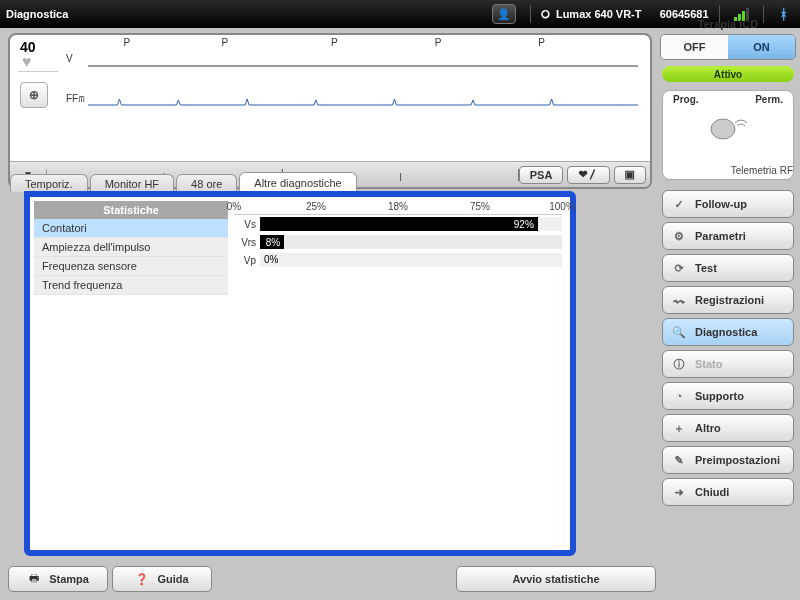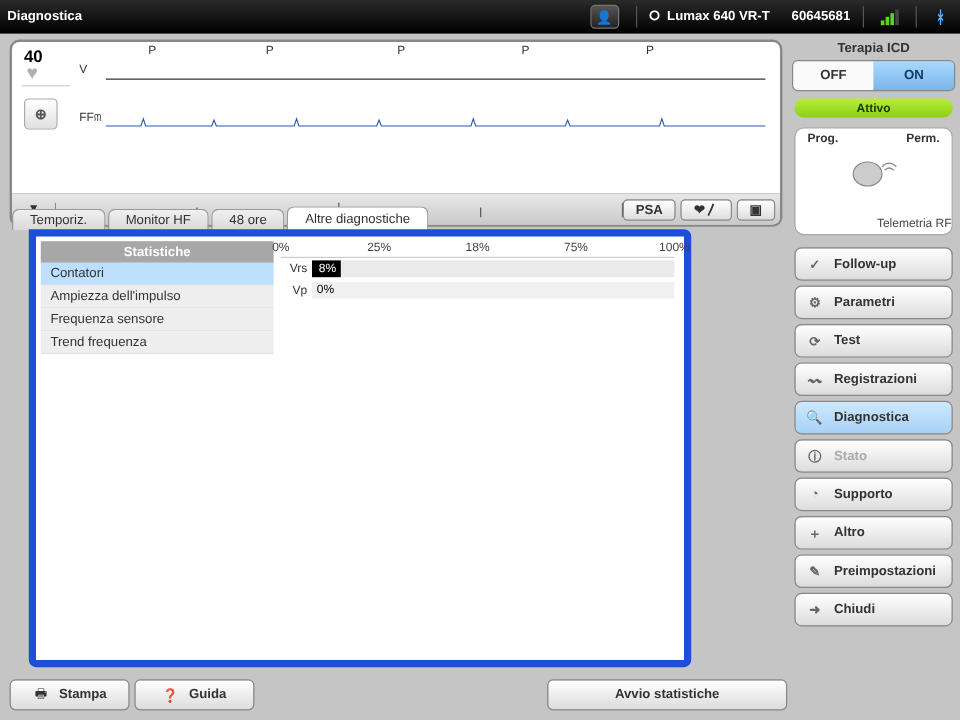--- a/index.html
+++ b/index.html
@@ -49,21 +49,21 @@
   .bar-bg { flex:1; height:14px; background:#f0f0f0; position:relative; }
   .bar-dark .bar-bg { background:#eaeaea; }
   .bar-fill { position:absolute; top:0; left:0; height:100%; background:#000; color:#fff; font-size:10px; display:flex; align-items:center; justify-content:flex-end; padding-right:4px; min-width:18px; }
   .bar-val-outside { position:absolute; left:4px; top:0; font-size:10px; color:#000; line-height:14px;}
   
   .actionbar { position:absolute; left:8px; bottom:6px; width:648px; height:30px; display:flex; align-items:center; gap:4px; }
   .actbtn { flex:0 0 auto; min-width:100px; height:26px; border:1px solid #888; border-radius:5px; background:linear-gradient(#fff,#dcdcdc); display:flex; align-items:center; justify-content:center; gap:8px; font-weight:bold; color:#333; padding:0 14px;}
   .actbtn.wide { flex:1; }
   .sm-icon { width:14px; height:14px; display:flex; align-items:center; justify-content:center; color:#333; font-weight:normal;}
   
-  .rightcol { position:absolute; top:30px; right:4px; width:136px; bottom:2px; }
+  .rightcol { position:absolute; top:14px; right:4px; width:136px; bottom:2px; }
   .icd-title { text-align:center; font-weight:bold; color:#333; padding:4px 0; }
   .onoff { display:flex; height:26px; border:1px solid #888; border-radius:5px; overflow:hidden; margin:0 0 6px;}
   .onoff div { flex:1; display:flex; align-items:center; justify-content:center; font-weight:bold; }
   .onoff .off { background:#fafafa; color:#333; }
   .onoff .on  { background:linear-gradient(#a9d8ff,#7bb6e8); color:#103a66; }
   .pill { height:16px; margin:0 2px 8px; border-radius:9px; background:linear-gradient(#b8ee3a,#8ccf15); color:#1a3a00; display:flex; align-items:center; justify-content:center; font-weight:bold; font-size:10px;}
   .telem { margin:0 2px 10px; border:1px solid #aaa; border-radius:8px; background:#fff; height:90px; position:relative; }
   .telem .hdr { display:flex; justify-content:space-between; padding:3px 10px; font-size:10px; color:#333; font-weight:bold;}
   .telem .dev { text-align:right; font-size:10px; color:#444; position:absolute; bottom:3px; left:0; right:0;}
   .telem .draw { position:absolute; top:18px; left:0; right:0; height:34px; display:flex; align-items:center; justify-content:center; color:#777; }
@@ -167,20 +167,26 @@
   </div>
   <div class="chartblk">
     <div class="ticks" id="chart-ticks">
           <span style="left: 0%;">0%</span>
           <span style="left: 25%;">25%</span>
           <span style="left: 50%;">18%</span>
           <span style="left: 75%;">75%</span>
           <span style="left: 100%;">100%</span>
         </div>
     <div id="chart-bars">
+          <div class="bar-row">
+            <div class="bar-lbl">Vs</div>
+            <div class="bar-bg">
+              <div class="bar-fill" style="width: 92%;">92%</div>
+            </div>
+          </div>
           <div class="bar-row bar-dark">
             <div class="bar-lbl">Vrs</div>
             <div class="bar-bg">
               <div class="bar-fill" style="width: 8%;">8%</div>
             </div>
           </div>
           <div class="bar-row">
             <div class="bar-lbl">Vp</div>
             <div class="bar-bg">
               <div class="bar-val-outside">0%</div>

